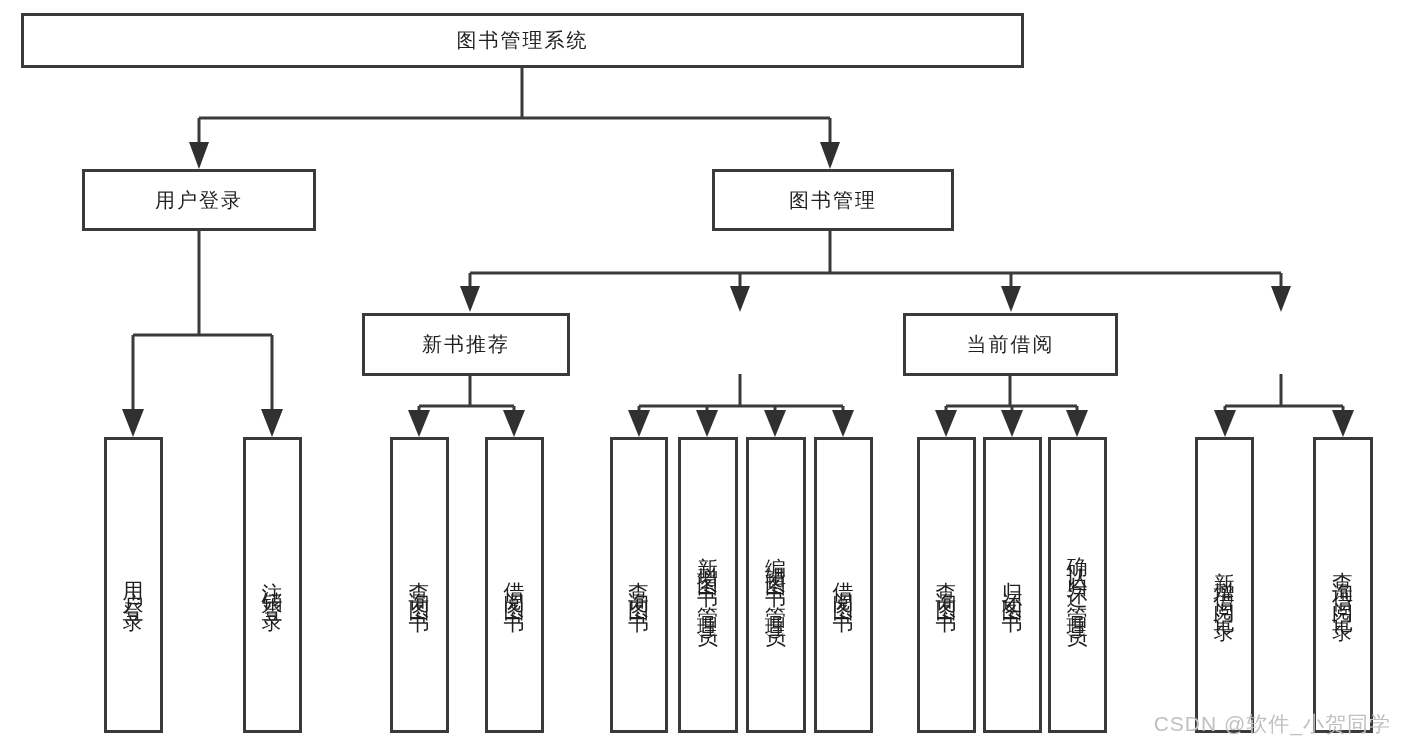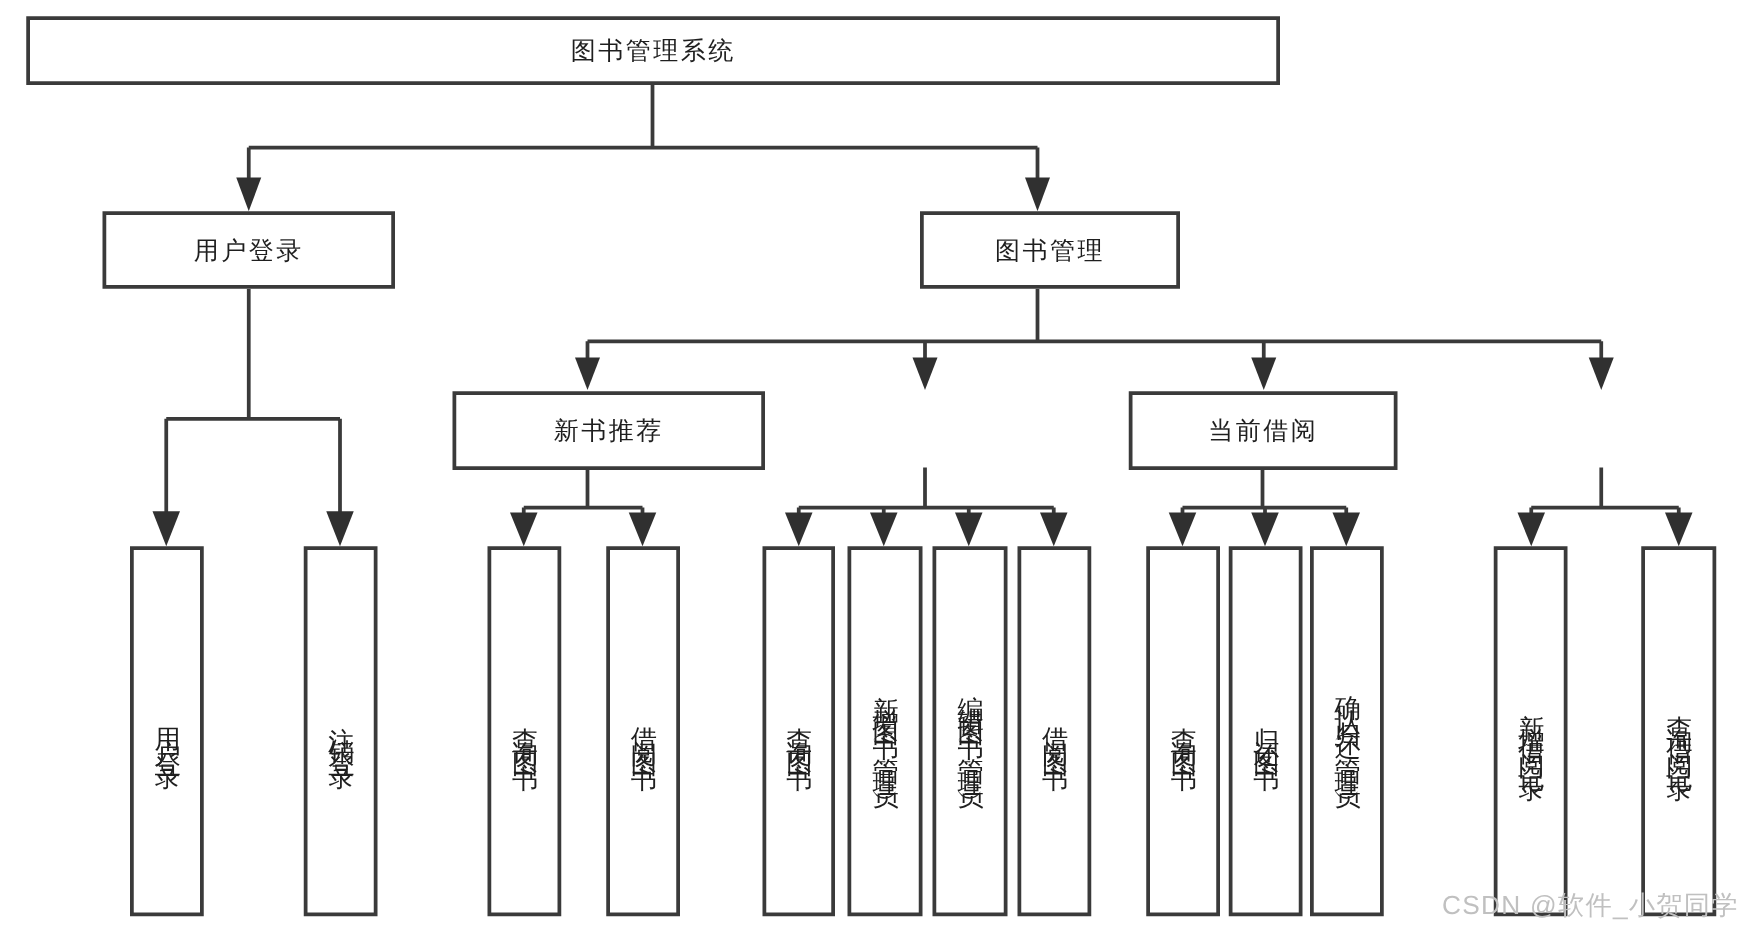--- a/index.html
+++ b/index.html
@@ -97,23 +97,23 @@
       <path d="M1066 410 H1088 L1077 437 Z"></path>
 
       <path d="M1214 410 H1236 L1225 437 Z"></path>
       <path d="M1332 410 H1354 L1343 437 Z"></path>
     </g>
   </svg>
 
   <div class="node hnode" style="left:21px; top:13px; width:1003px; height:55px;">图书管理系统</div>
 
   <div class="node hnode" style="left:82px; top:169px; width:234px; height:62px;">用户登录</div>
-  <div class="node hnode" style="left:736px; top:169px; width:208px; height:62px;">图书管理</div>
+  <div class="node hnode" style="left:712px; top:169px; width:242px; height:62px;">图书管理</div>
 
-  <div class="node hnode" style="left:362px; top:313px; width:250px; height:63px;">新书推荐</div>
+  <div class="node hnode" style="left:362px; top:313px; width:208px; height:63px;">新书推荐</div>
   <div class="node hnode" style="left:903px; top:313px; width:215px; height:63px;">当前借阅</div>
 
   <div class="node leaf" style="left:104px; top:437px; width:59px; height:296px;">
     <span class="vtext">用户登录</span>
   </div>
   <div class="node leaf" style="left:243px; top:437px; width:59px; height:296px;">
     <span class="vtext">注销登录</span>
   </div>
 
   <div class="node leaf" style="left:390px; top:437px; width:59px; height:296px;">

